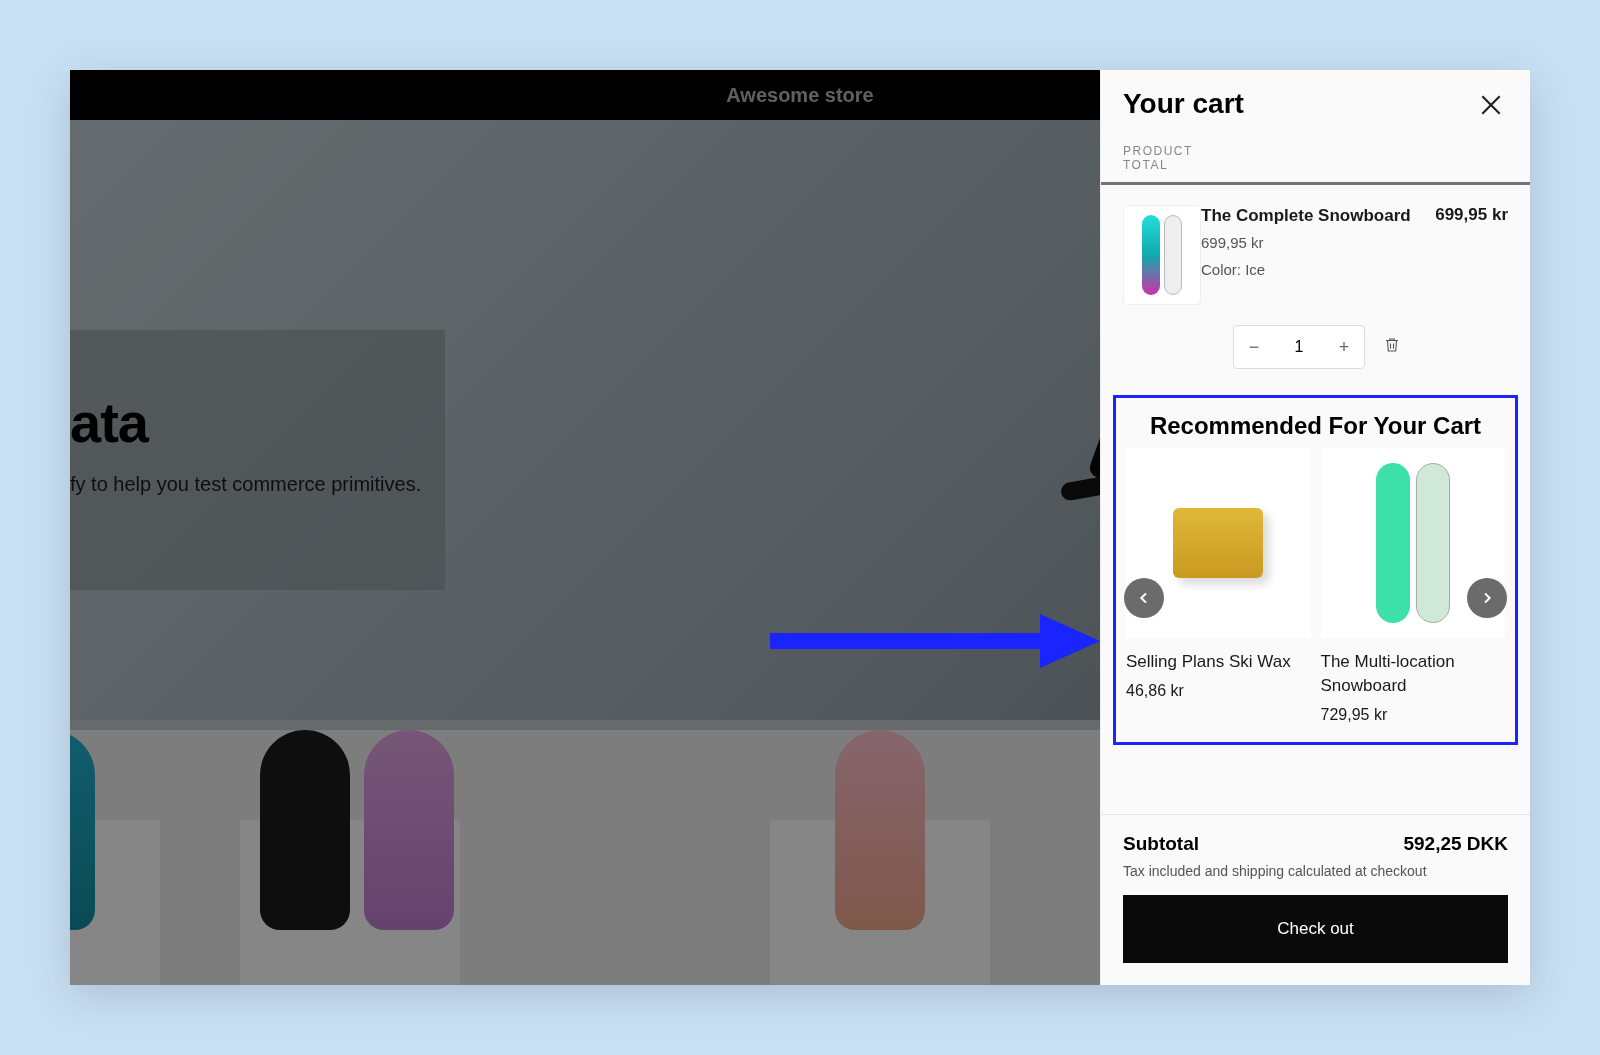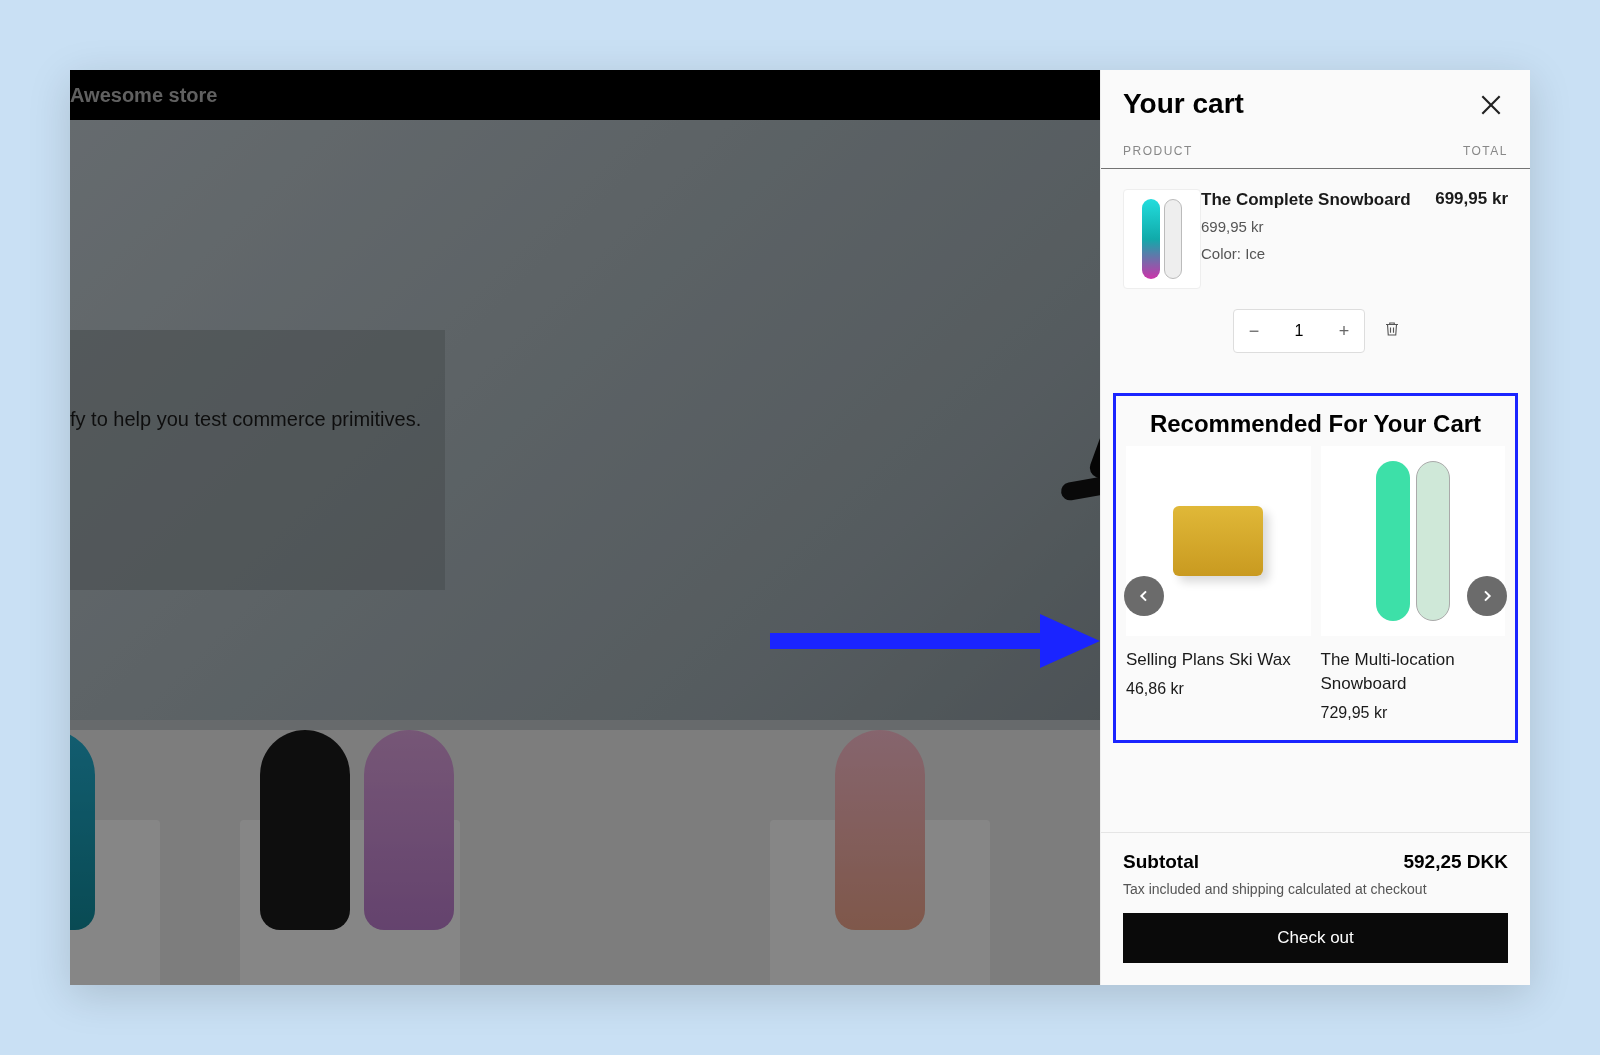--- a/index.html
+++ b/index.html
@@ -27,20 +27,21 @@
     inset: 0;
     background: #bcc2c5;
   }
   .store-topbar {
     position: absolute;
     top: 0; left: 0; right: 0;
     height: 50px;
     background: #000;
     display: flex;
     align-items: center;
+    justify-content: center;
     color: #b0b0b0;
     font-weight: 600;
     font-size: 20px;
     z-index: 2;
   }
   .hero {
     position: absolute;
     top: 50px; left: 0; right: 0;
     height: 600px;
     background: linear-gradient(135deg, #b9c3c9 0%, #9ba7ad 60%, #7a848a 100%);
@@ -183,21 +184,22 @@
   }
   .close-x svg { width: 26px; height: 26px; stroke: #222; stroke-width: 2; }
   .col-labels {
     display: flex;
     justify-content: space-between;
     padding: 8px 22px 10px;
     font-size: 12px;
     letter-spacing: 1.5px;
     color: #888;
     text-transform: uppercase;
-    border-bottom: 1px solid #737373;
+    border-bottom: 3px solid #737373;
+    flex-direction: column;
   }
   .cart-item {
     display: flex;
     padding: 20px 22px;
   }
   .item-thumb {
     width: 78px; height: 100px;
     background: #fff;
     border: 1px solid #eee;
     border-radius: 4px;
@@ -237,21 +239,21 @@
     user-select: none;
   }
   .qty-val {
     width: 50px; text-align: center; font-size: 16px;
   }
   .trash { cursor: pointer; }
   .trash svg { width: 18px; height: 20px; stroke: #555; fill: none; stroke-width: 1.5; }
 
   
   .reco {
-    margin: 24px 12px 14px;
+    margin: 10px 12px 14px;
     border: 3px solid #1a24ff;
     padding: 14px 10px 18px;
     position: relative;
     background: #fafafa;
   }
   .reco h3 {
     font-size: 24px;
     font-weight: 800;
     text-align: center;
     margin-bottom: 8px;
@@ -303,21 +305,21 @@
     display: flex; justify-content: space-between;
     font-size: 19px; font-weight: 700;
     margin-bottom: 8px;
   }
   .tax-note { font-size: 14px; color: #555; margin-bottom: 16px; }
   .checkout-btn {
     width: 100%;
     background: #0a0a0a;
     color: #fff;
     border: none;
-    padding: 15px;
+    padding: 24px;
     font-size: 17px;
     cursor: pointer;
   }
 
   
   .arrow {
     position: absolute;
     left: 700px;
     top: 536px;
     z-index: 10;
@@ -336,20 +338,21 @@
       <div class="rider">
         <div class="board"></div>
         <div class="leg"></div>
           <div class="leg2"></div>
         <div class="body"></div>
         <div class="arm"></div>
         <div class="head"></div>
         <div class="goggles"></div>
       </div>
       <div class="hero-card">
+        <h1>ata</h1>
         <p>fy to help you test commerce primitives.</p>
       </div>
     </div>
     <div class="bottom-strip">
       <div class="prod-card" style="left:-130px;">
         <div class="board-shape" style="background:linear-gradient(#2ac,#189);"></div>
       </div>
       <div class="prod-card" style="left:170px;">
         <div class="board-shape" style="background:#1a1a1a;margin-left:20px;display:inline-block;"></div>
         <div class="board-shape" style="background:linear-gradient(#d79ed8,#b77ac8);display:inline-block;margin-left:10px;"></div>

